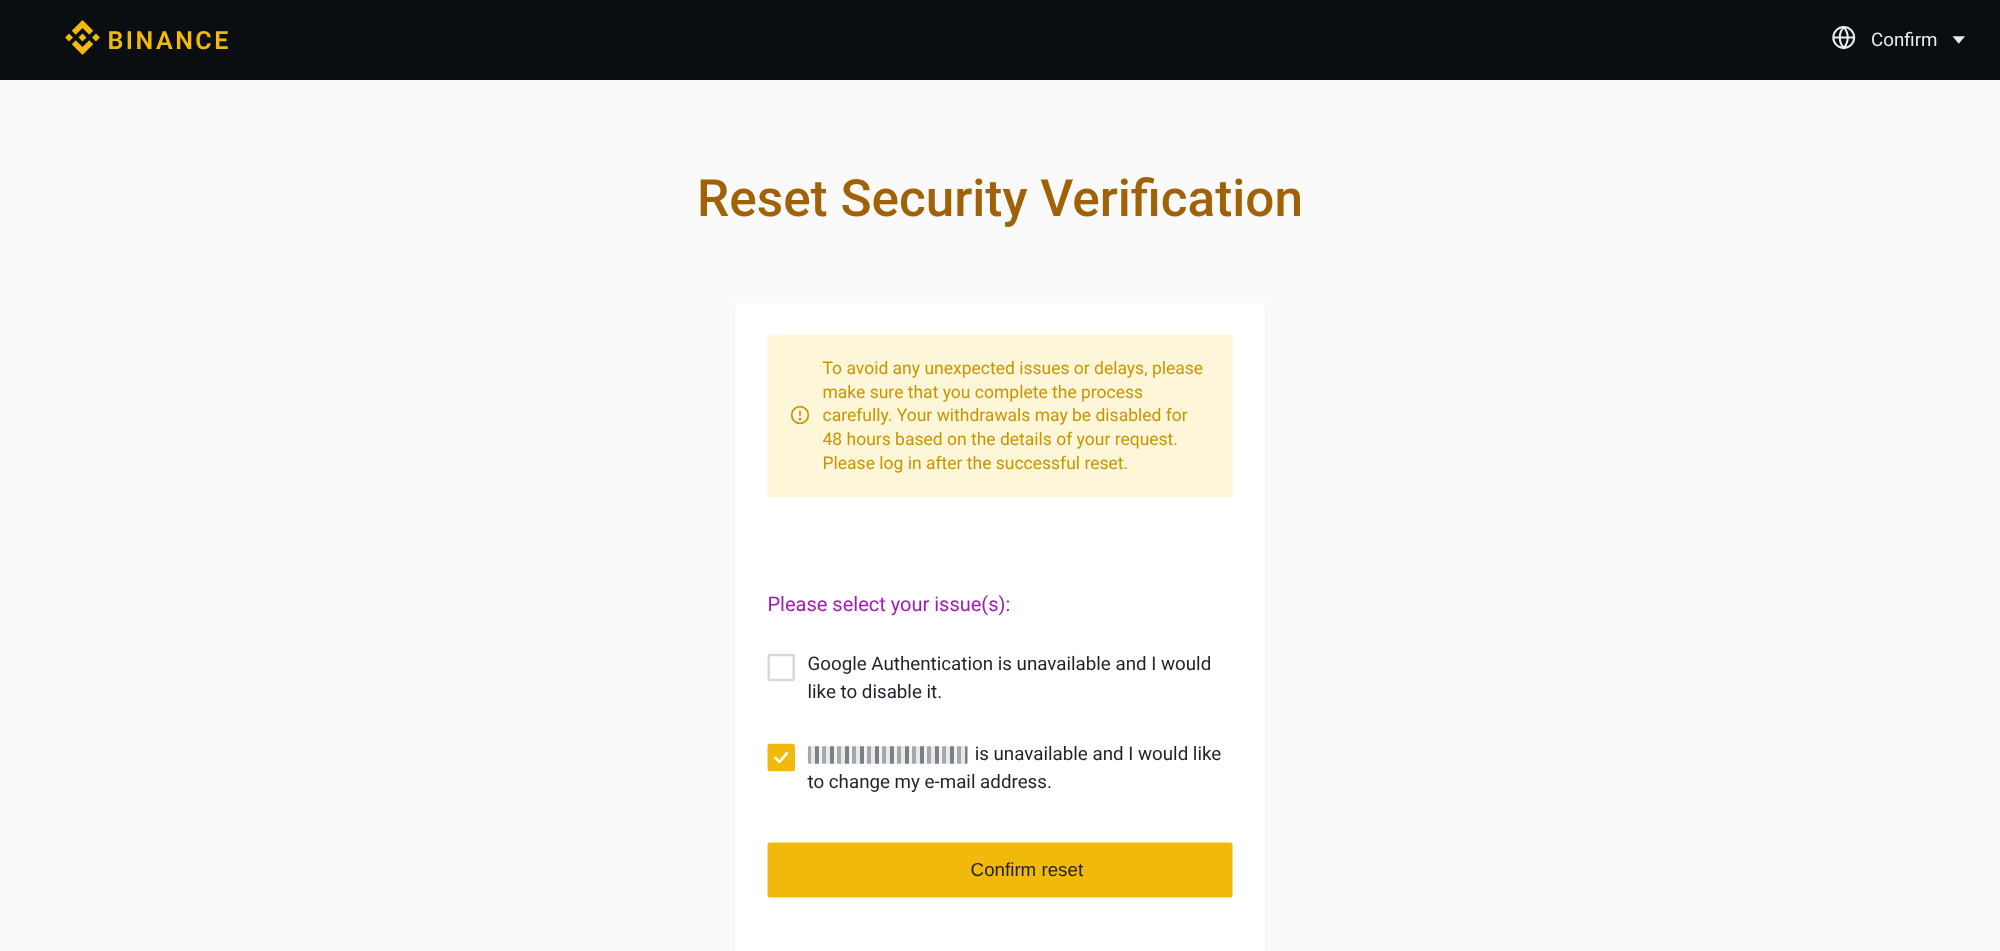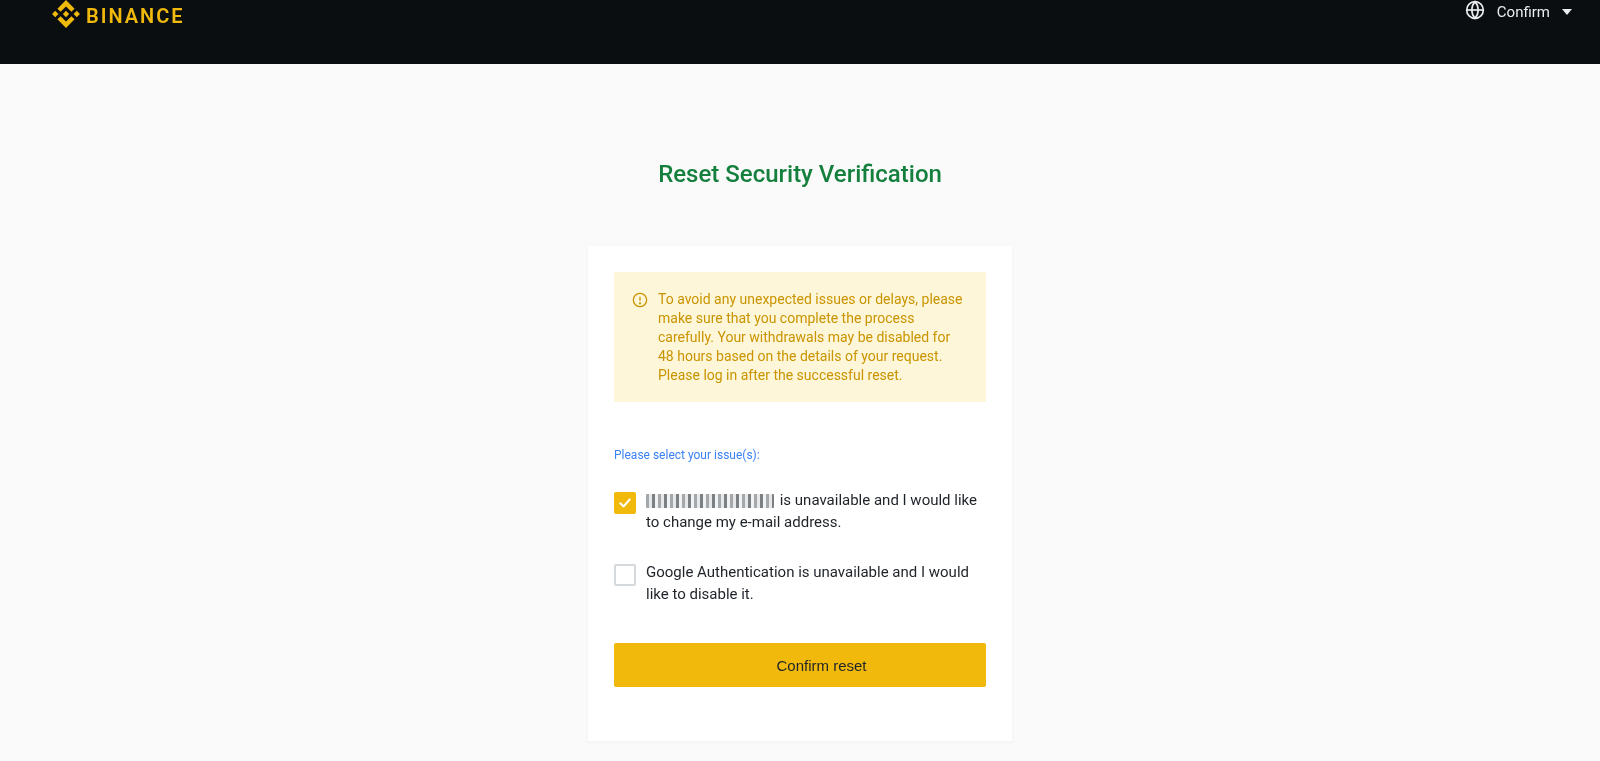--- a/index.html
+++ b/index.html
@@ -9,21 +9,21 @@
     background: #fafafa;
     color: #1e2329;
     width: 1600px;
     min-height: 761px;
   }
   
   .header {
     height: 64px;
     background: #0b0e11;
     display: flex;
-    align-items: flex-start;
+    align-items: center;
     justify-content: space-between;
     padding: 0 28px 0 52px;
   }
   .logo {
     display: flex;
     align-items: center;
     gap: 6px;
     color: #f0b90b;
     cursor: pointer;
   }
@@ -46,51 +46,52 @@
   }
   .caret-down {
     width: 0; height: 0;
     border-left: 5px solid transparent;
     border-right: 5px solid transparent;
     border-top: 6px solid #eaecef;
   }
   
   .page-title {
     text-align: center;
-    font-size: 24px;
+    font-size: 41px;
     font-weight: 500;
-    color: #15803d;
-    margin-top: 96px;
+    color: #a16207;
+    margin-top: 72px;
   }
   .card {
     width: 424px;
     background: #ffffff;
     box-shadow: 0 1px 4px rgba(0,0,0,0.04);
     margin: 58px auto 0 auto;
     padding: 26px 26px 54px 26px;
   }
   .notice {
     background: #fef6d8;
     padding: 18px 20px 18px 18px;
     display: flex;
     gap: 10px;
+    align-items: center;
   }
   .notice-icon {
     flex: 0 0 16px;
     margin-top: 2px;
   }
   .notice-text {
     color: #c99400;
     font-size: 14px;
     line-height: 1.35;
   }
   .prompt {
-    margin-top: 46px;
-    font-size: 12px;
-    color: #3b82f6;
+    margin-top: 76px;
+    font-size: 16px;
+    color: #a21caf;
   }
   .option {
     margin-top: 28px;
     display: flex;
     gap: 10px;
     cursor: pointer;
   }
   .checkbox {
     width: 22px; height: 22px;
     flex: 0 0 22px;
@@ -182,33 +183,33 @@
         </svg>
       </span>
       <div class="notice-text" style="white-space:pre-line;">To avoid any unexpected issues or delays, please make sure that you complete the process carefully. Your withdrawals may be disabled for 48 hours based on the details of your request.
 Please log in after the successful reset.</div>
     </div>
 
     <div class="prompt">Please select your issue(s):</div>
 
     
     <label class="option">
+      <span class="checkbox">
+        
+      </span>
+      <span class="option-label">Google Authentication is unavailable and I would like to disable it.</span>
+    </label>
+
+    
+    <label class="option">
       <span class="checkbox checked">
         <svg width="14" height="14" viewBox="0 0 24 24" fill="none" stroke="#fff" stroke-width="3.5" stroke-linecap="round" stroke-linejoin="round">
             <polyline points="4 12.5 9.5 18 20 6"></polyline>
           </svg>
       </span>
       <span class="option-label">
         <span class="redacted"></span><span> is unavailable and I would like to change my e-mail address.</span>
       </span>
     </label>
 
-    
-    <label class="option">
-      <span class="checkbox">
-        
-      </span>
-      <span class="option-label">Google Authentication is unavailable and I would like to disable it.</span>
-    </label>
-
     <button class="confirm-btn">Confirm reset</button>
   </div>
 </main>
 
 </body></html>

